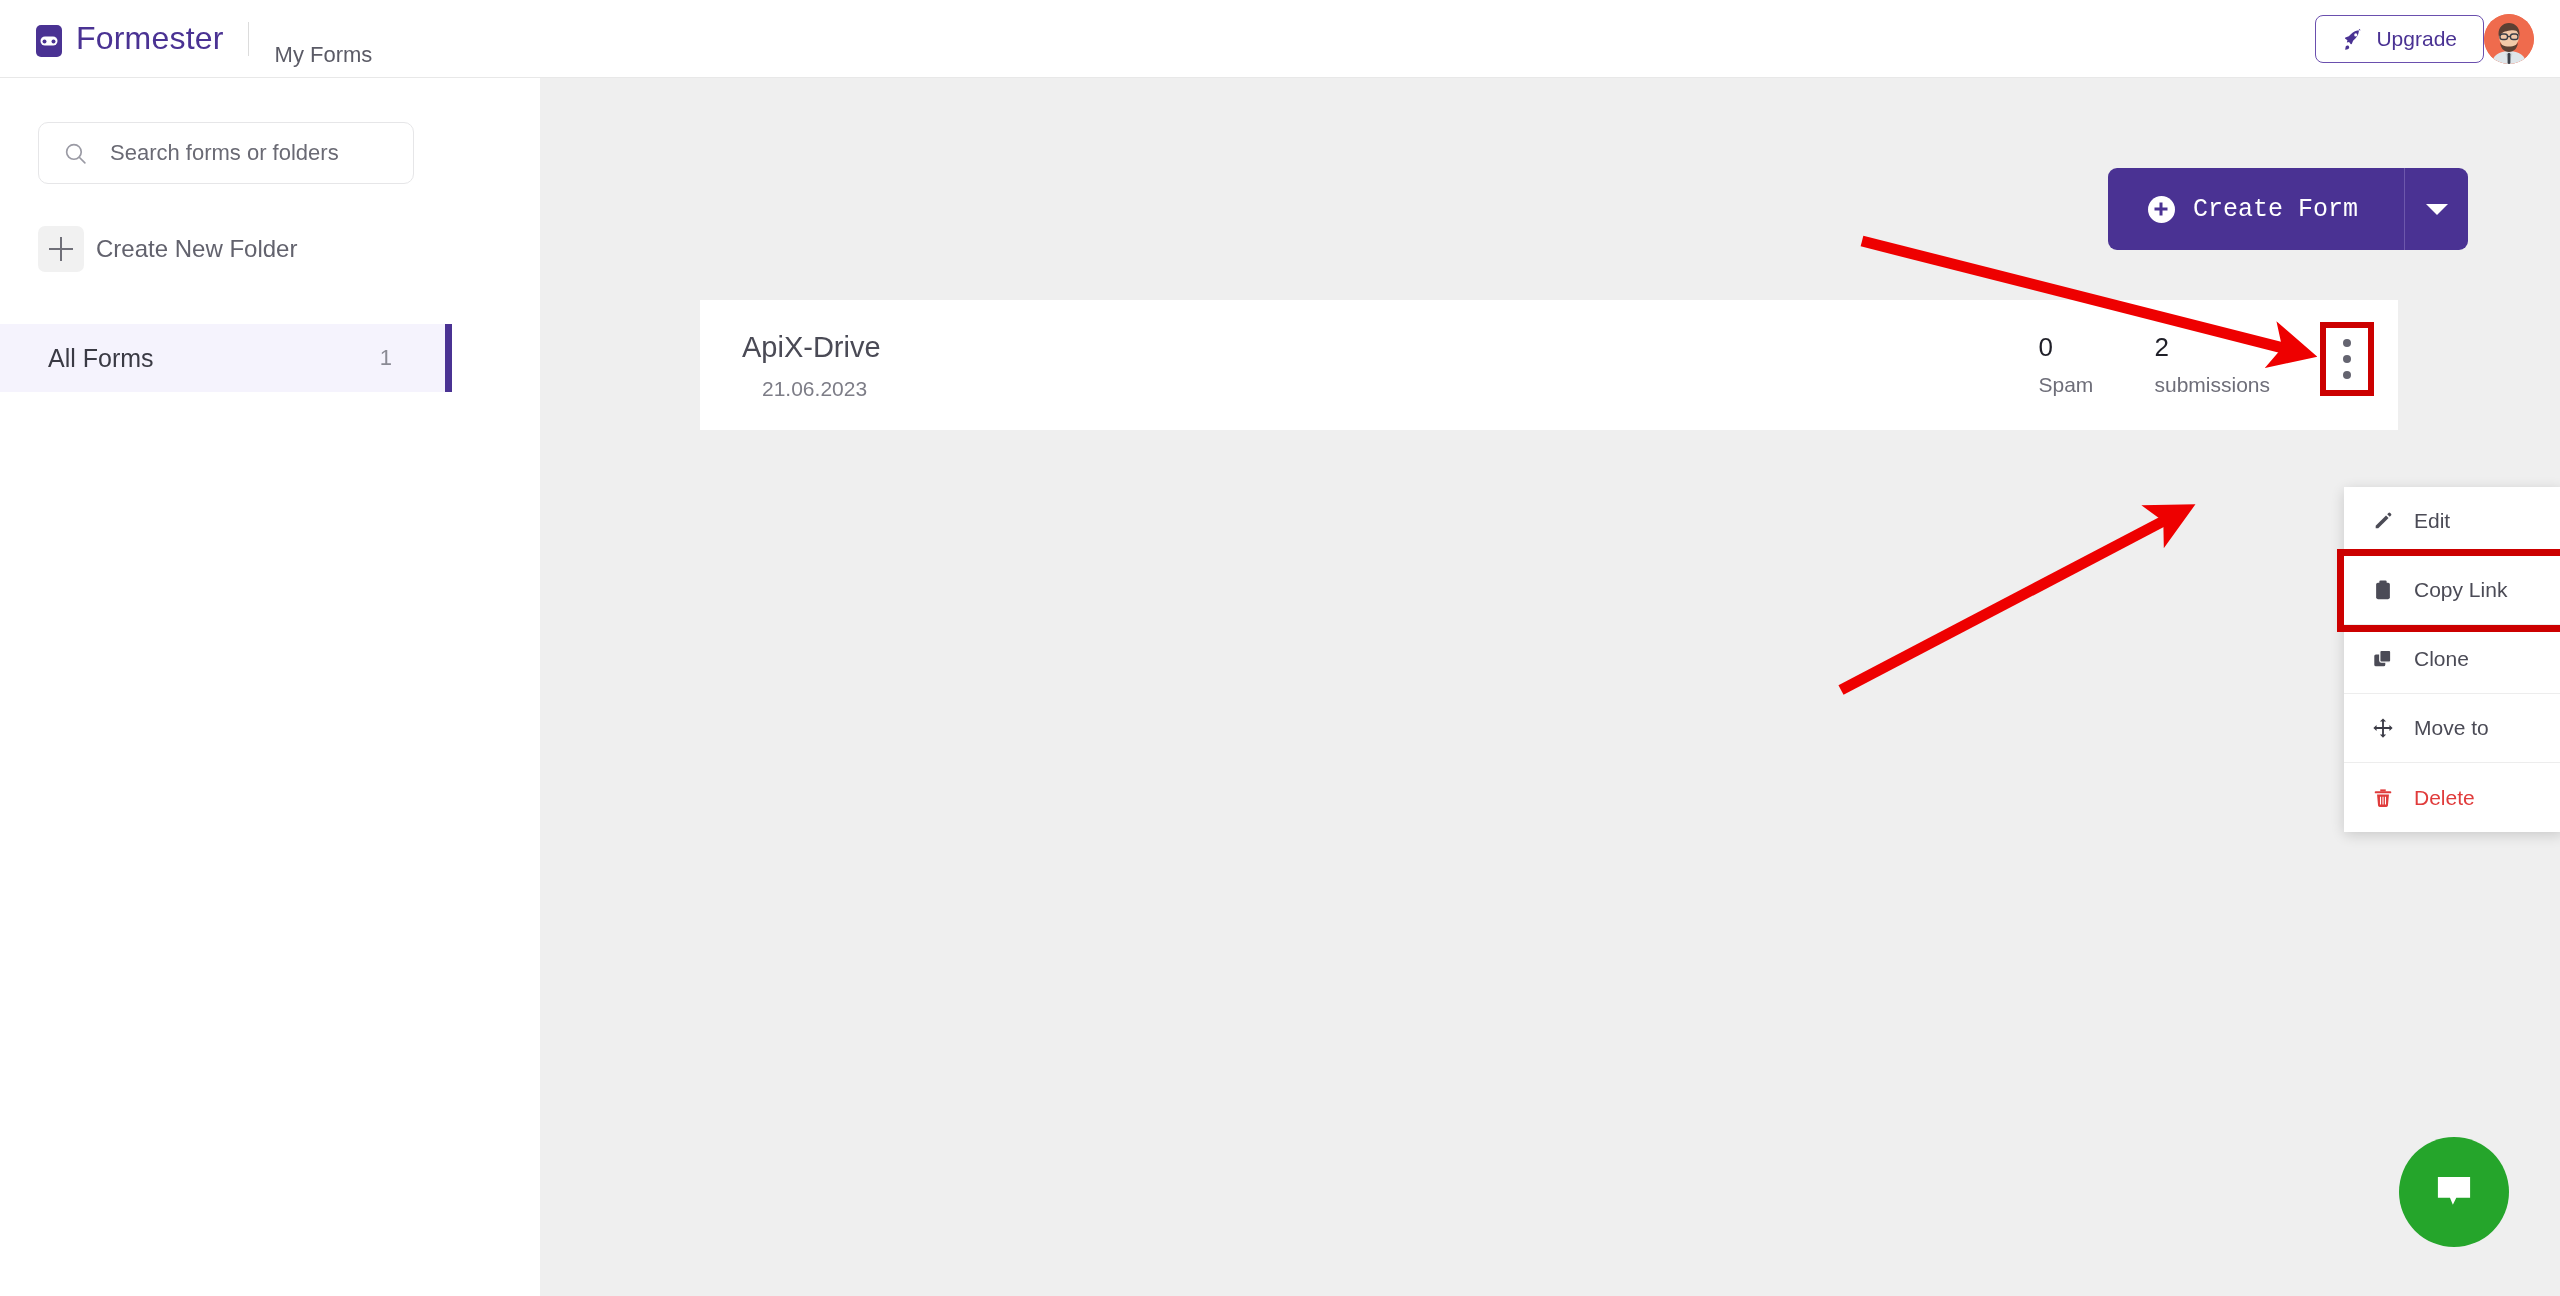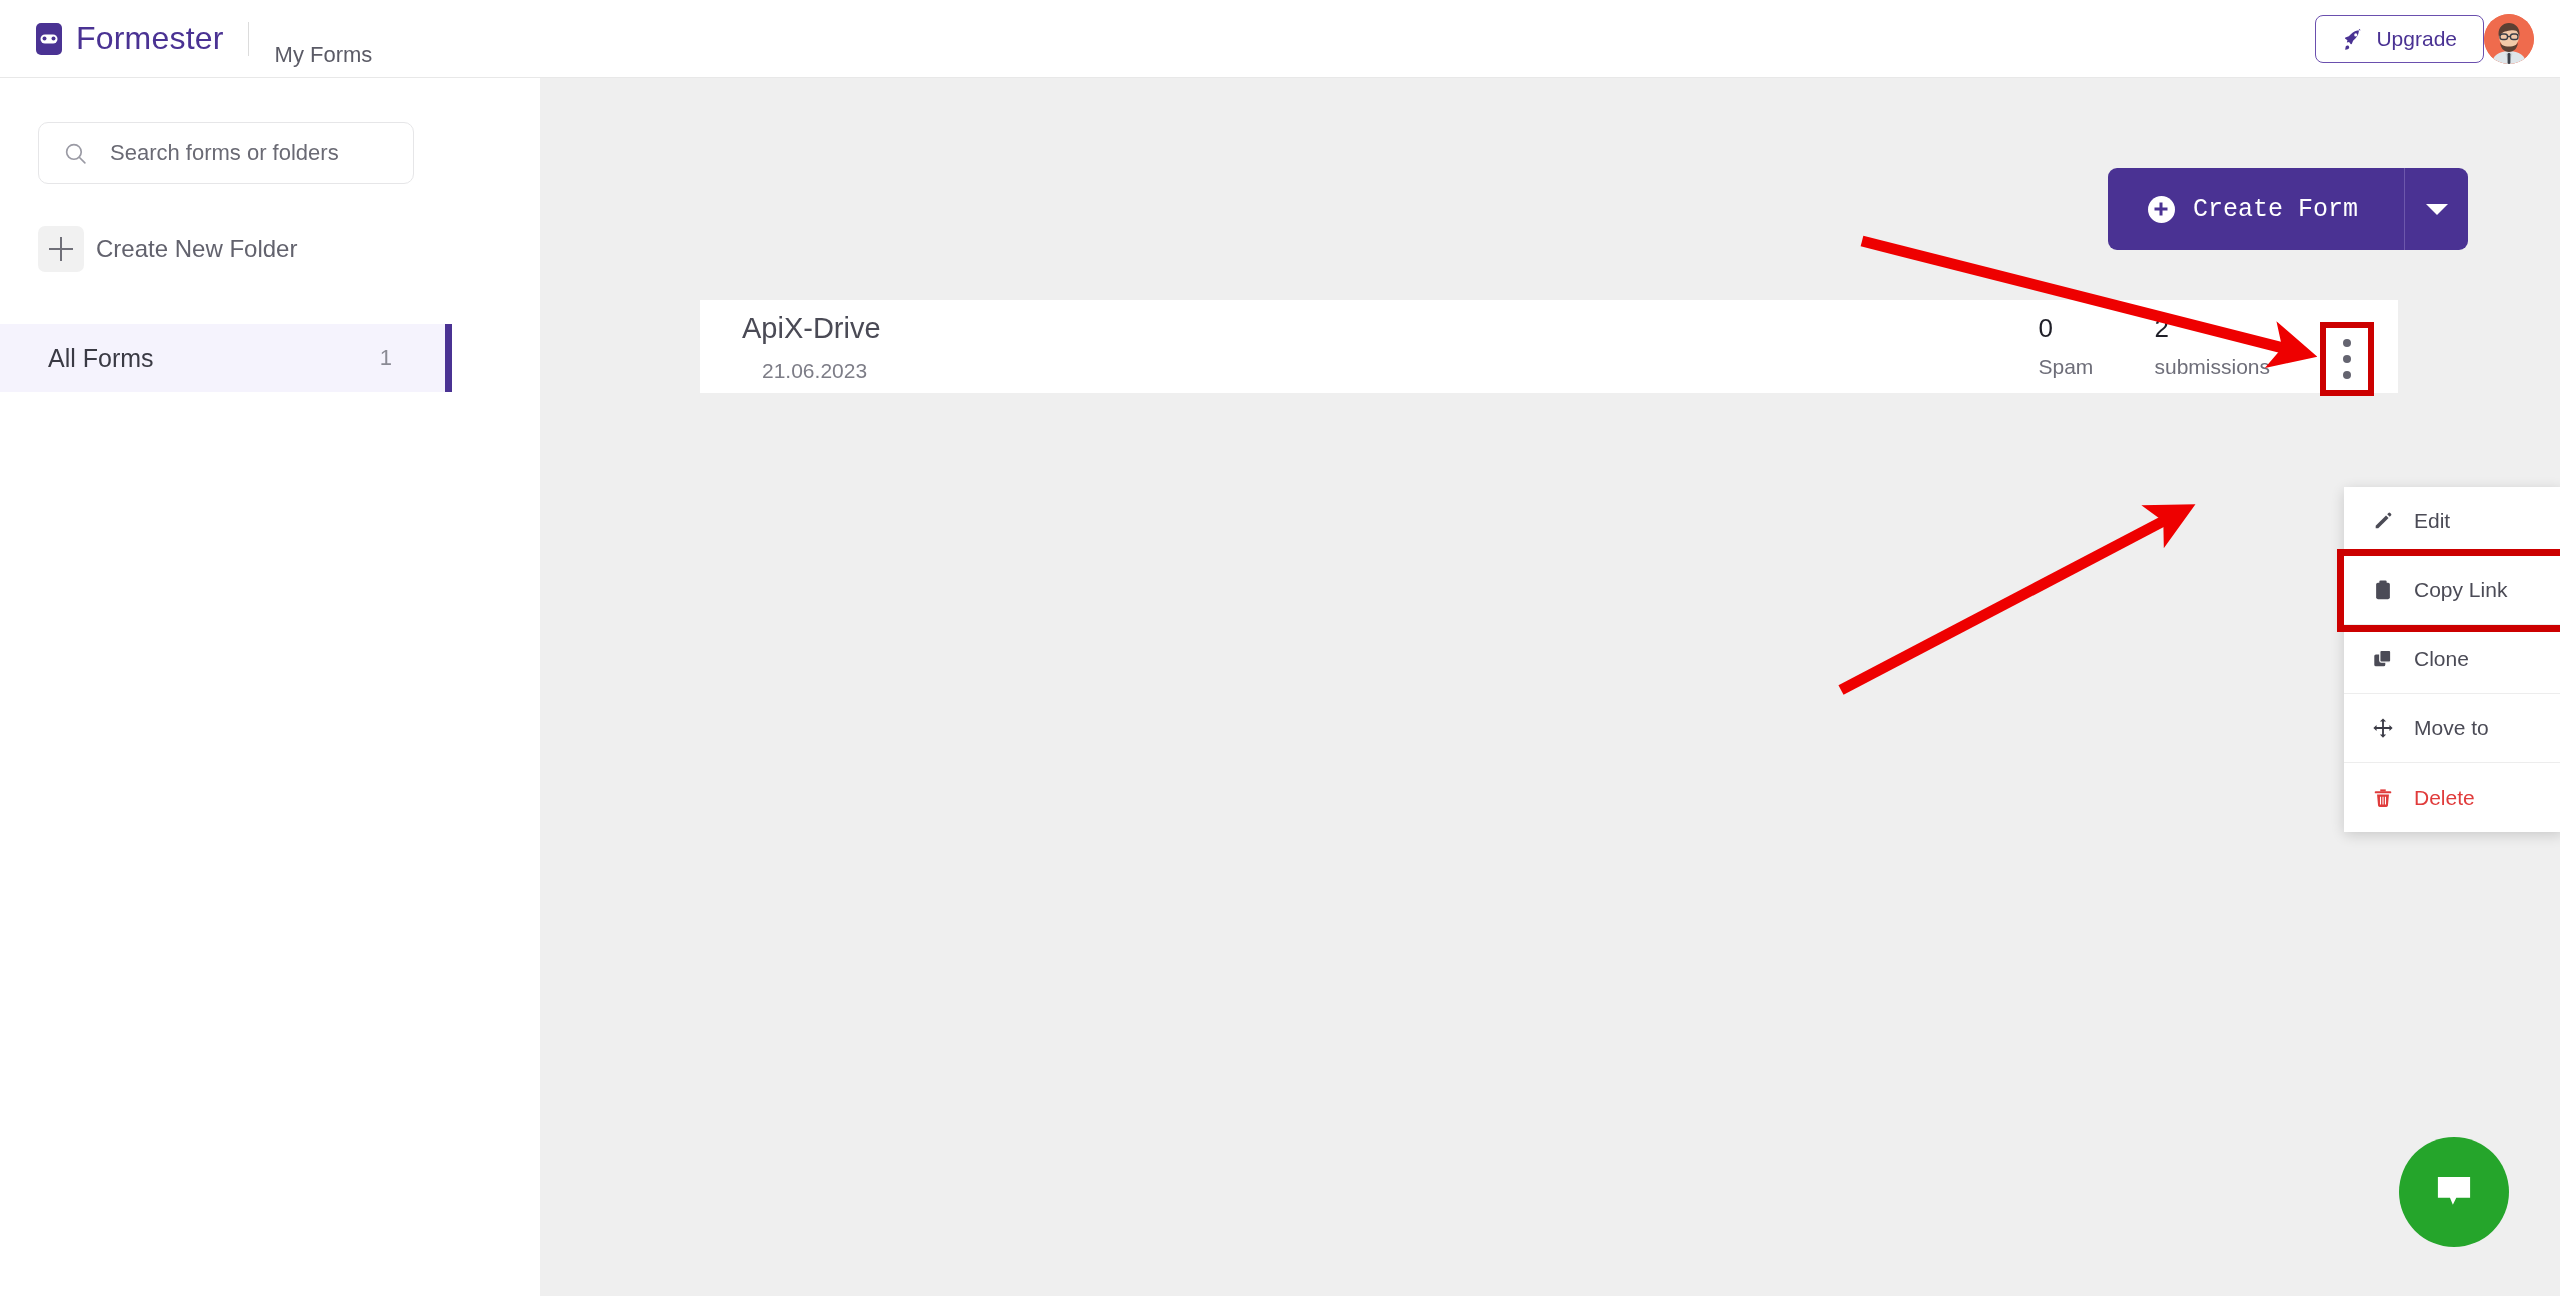--- a/index.html
+++ b/index.html
@@ -25,21 +25,21 @@
     left: 0; top: 0;
     width: 2560px;
     height: 78px;
     background: #ffffff;
     border-bottom: 1px solid #e8e8e8;
     display: flex;
     align-items: center;
   }
   .brand {
     display: flex;
-    align-items: center;
+    align-items: flex-end;
     gap: 14px;
     margin-left: 36px;
   }
   .brand-mark {
     width: 26px;
     height: 32px;
     background: #4A3293;
     border-radius: 5px;
     position: relative;
     flex: none;
@@ -263,21 +263,21 @@
     border-right: 11px solid transparent;
     border-top: 11px solid #ffffff;
   }
 
   
   .card {
     position: absolute;
     left: 160px;
     top: 222px;
     width: 1698px;
-    height: 93px;
+    height: 130px;
     background: #ffffff;
     display: flex;
     align-items: center;
   }
   .card-title-block { margin-left: 42px; }
   .card-title { font-size: 29px; color: #4a4a55; font-weight: 400; line-height: 1.25; }
   .card-date  { font-size: 21px; color: #7d7d87; margin-top: 12px; margin-left: 20px; }
 
   .card-stats {
     position: absolute;

